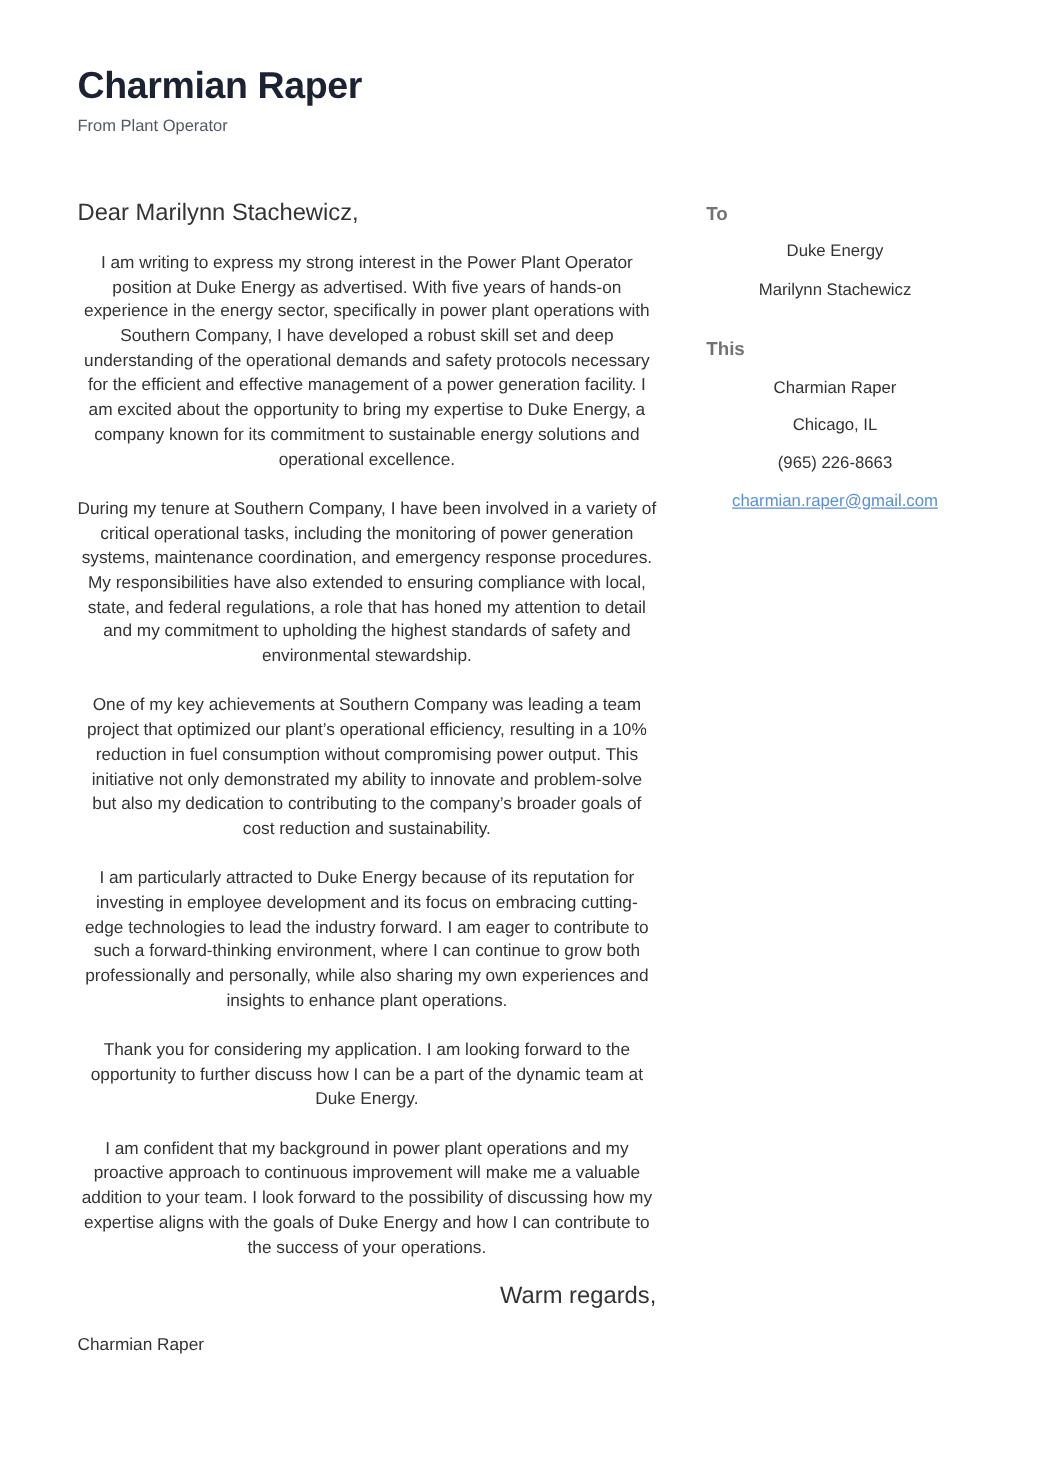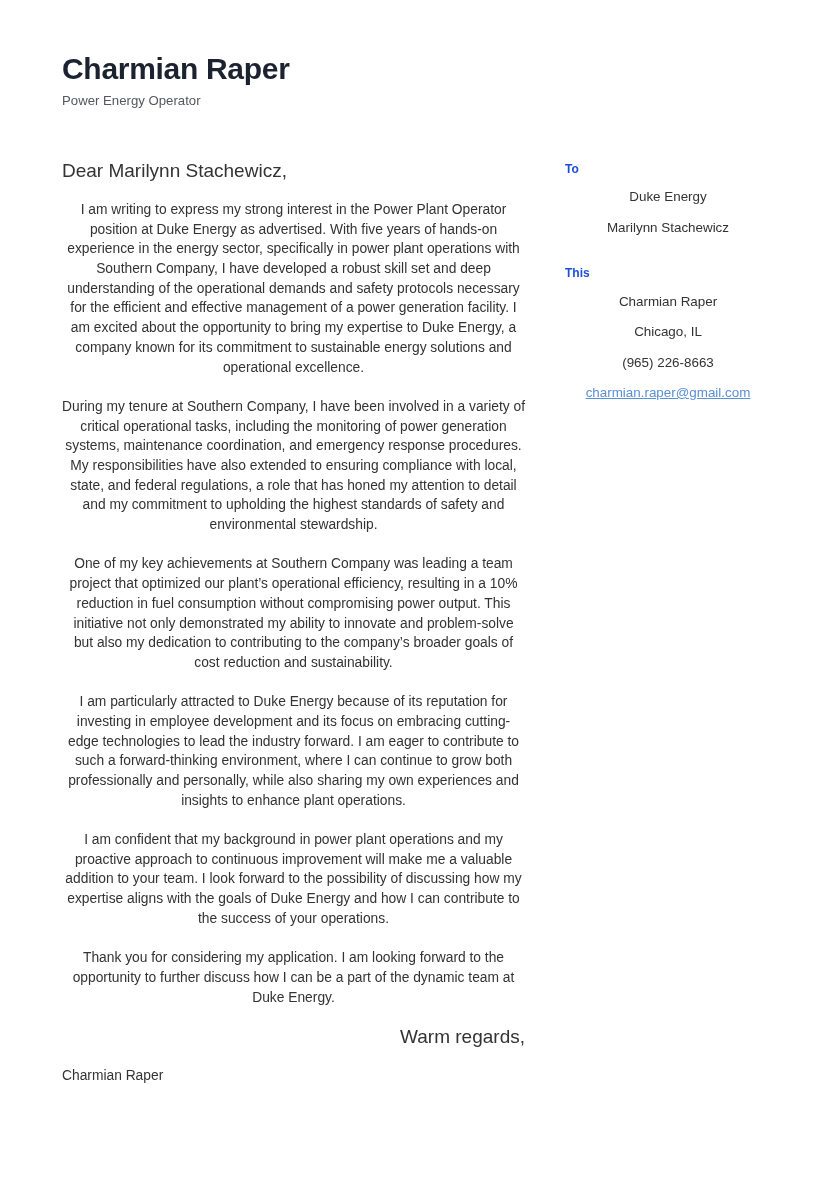--- a/index.html
+++ b/index.html
@@ -92,23 +92,23 @@
   }
   .signature {
     font-size: 13.8px;
     line-height: 19.7px;
     color: #333333;
     margin: 19.6px 0 0 0;
   }
 
   
   .meta-heading {
-    font-size: 12px;
+    font-size: 15px;
     font-weight: bold;
-    color: #1d4ed8;
+    color: #737373;
     line-height: 1.3;
     margin: 0 0 11px 0;
   }
   .meta-heading.from {
     margin-top: 30px;
   }
   .meta-line {
     font-size: 13.4px;
     line-height: 1.3;
     color: #333333;
@@ -127,33 +127,33 @@
     cursor: pointer;
   }
 </style>
 </head>
 <body>
 
 <div class="page">
 
   <div class="header">
     <h1 class="name">Charmian Raper</h1>
-    <div class="job-title">Power Energy Operator</div>
+    <div class="job-title">From Plant Operator</div>
   </div>
 
   <div class="content">
 
     <div class="letter-col">
       <p class="salutation">Dear Marilynn Stachewicz,</p>
       <p class="para">I am writing to express my strong interest in the Power Plant Operator position at Duke Energy as advertised. With five years of hands-on experience in the energy sector, specifically in power plant operations with Southern Company, I have developed a robust skill set and deep understanding of the operational demands and safety protocols necessary for the efficient and effective management of a power generation facility. I am excited about the opportunity to bring my expertise to Duke Energy, a company known for its commitment to sustainable energy solutions and operational excellence.</p>
       <p class="para">During my tenure at Southern Company, I have been involved in a variety of critical operational tasks, including the monitoring of power generation systems, maintenance coordination, and emergency response procedures. My responsibilities have also extended to ensuring compliance with local, state, and federal regulations, a role that has honed my attention to detail and my commitment to upholding the highest standards of safety and environmental stewardship.</p>
       <p class="para">One of my key achievements at Southern Company was leading a team project that optimized our plant’s operational efficiency, resulting in a 10% reduction in fuel consumption without compromising power output. This initiative not only demonstrated my ability to innovate and problem-solve but also my dedication to contributing to the company’s broader goals of cost reduction and sustainability.</p>
       <p class="para">I am particularly attracted to Duke Energy because of its reputation for investing in employee development and its focus on embracing cutting-edge technologies to lead the industry forward. I am eager to contribute to such a forward-thinking environment, where I can continue to grow both professionally and personally, while also sharing my own experiences and insights to enhance plant operations.</p>
+      <p class="para">Thank you for considering my application. I am looking forward to the opportunity to further discuss how I can be a part of the dynamic team at Duke Energy.</p>
       <p class="para">I am confident that my background in power plant operations and my proactive approach to continuous improvement will make me a valuable addition to your team. I look forward to the possibility of discussing how my expertise aligns with the goals of Duke Energy and how I can contribute to the success of your operations.</p>
-      <p class="para">Thank you for considering my application. I am looking forward to the opportunity to further discuss how I can be a part of the dynamic team at Duke Energy.</p>
       <p class="closing">Warm regards,</p>
       <p class="signature">Charmian Raper</p>
     </div>
 
     <div class="spacer-col"></div>
 
     <div class="meta-col">
       <div class="meta-heading">To</div>
       <div class="meta-line">Duke Energy</div>
       <div class="meta-line">Marilynn Stachewicz</div>

